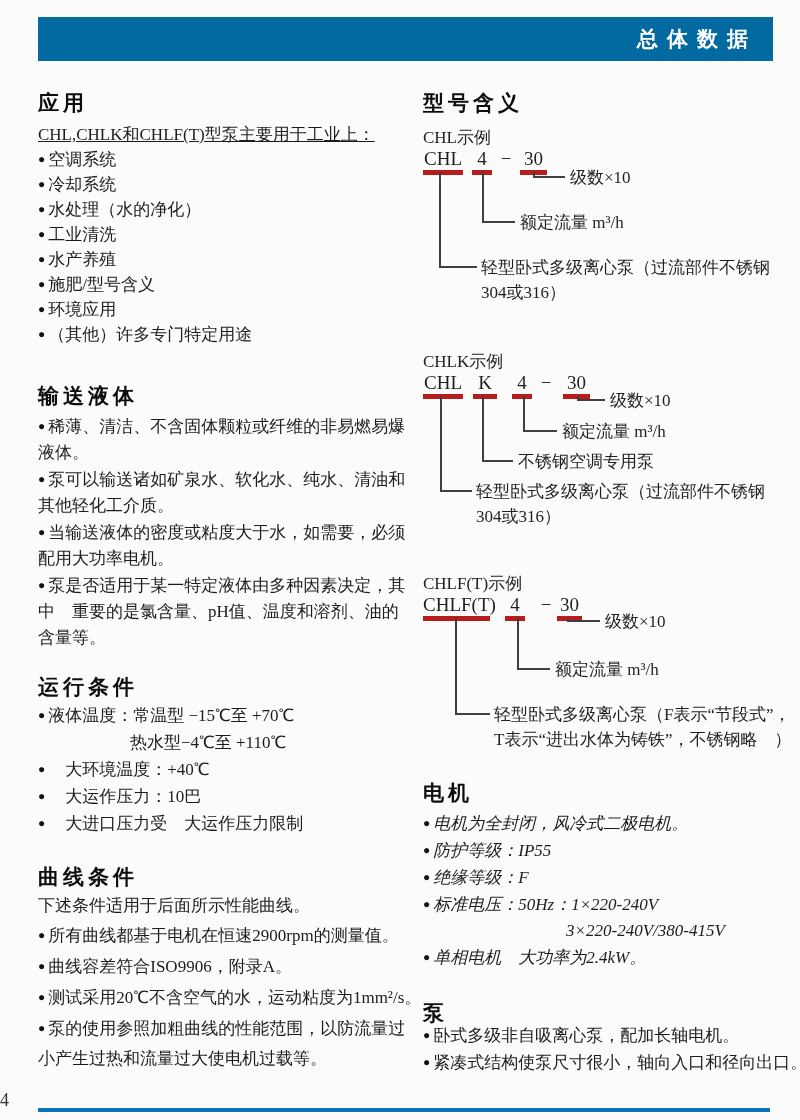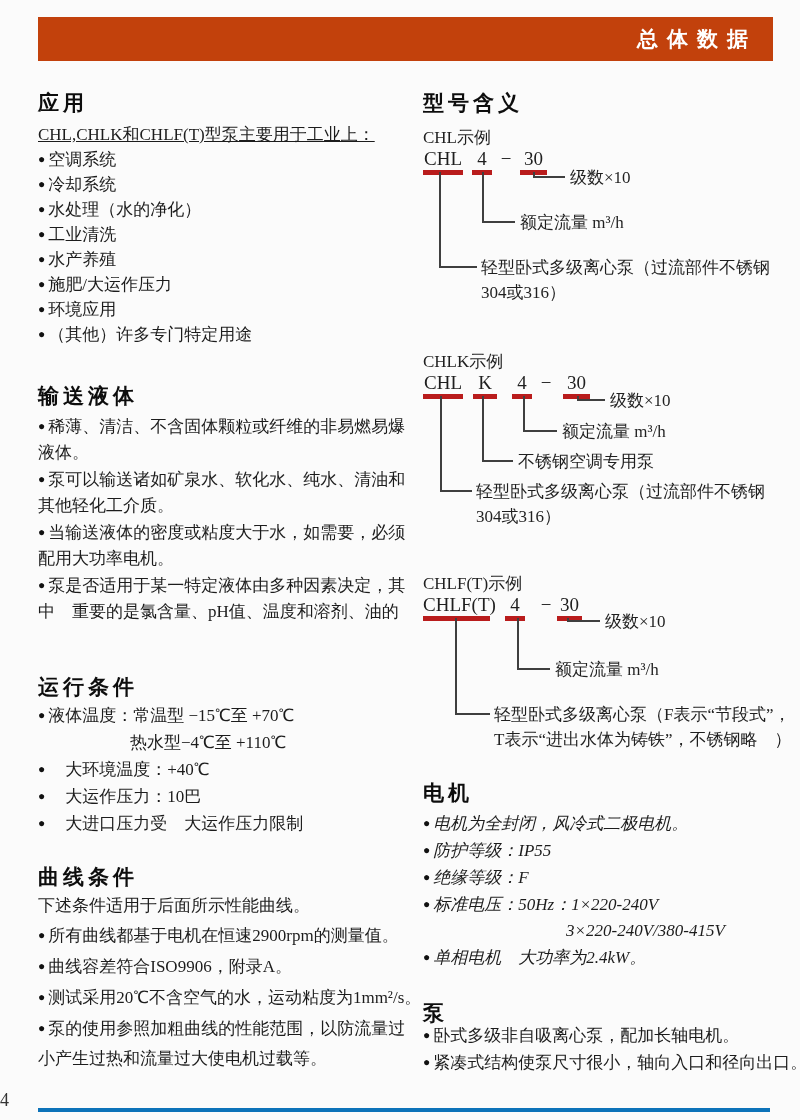--- a/index.html
+++ b/index.html
@@ -47,46 +47,47 @@
   .code-part.no-u{border-bottom:none;}
   .vline{position:absolute;width:2px;background:#3f3f3f;}
   .hline{position:absolute;height:2px;background:#3f3f3f;}
   .dlabel{position:absolute;font-size:17px;line-height:25px;white-space:nowrap;}
   .bottom-rule{position:absolute;left:38px;top:1108px;width:732px;height:4px;}
   .page-number{position:absolute;left:0px;top:1090px;font-size:18px;color:#333;}
 </style>
 </head>
 <body>
 
-<div class="header-bar accent-bg" style="background: #c2410c;">
+<div class="header-bar accent-bg" style="background: #0369a1;">
   <span class="header-title">总体数据</span>
 </div>
 
 <div id="sec-applications" class="section" style="top:88px">
     <div class="sec-title">应用</div>
     <div class="intro-line">CHL,CHLK和CHLF(T)型泵主要用于工业上：</div>
     <div class="text-line"><span class="bullet">●</span><span>空调系统</span></div>
     <div class="text-line"><span class="bullet">●</span><span>冷却系统</span></div>
     <div class="text-line"><span class="bullet">●</span><span>水处理（水的净化）</span></div>
     <div class="text-line"><span class="bullet">●</span><span>工业清洗</span></div>
     <div class="text-line"><span class="bullet">●</span><span>水产养殖</span></div>
-    <div class="text-line"><span class="bullet">●</span><span>施肥/大运作压力</span></div>
+    <div class="text-line"><span class="bullet">●</span><span>施肥/型号含义</span></div>
     <div class="text-line"><span class="bullet">●</span><span>环境应用</span></div>
     <div class="text-line"><span class="bullet">●</span><span>（其他）许多专门特定用途</span></div>
   </div>
 <div id="sec-liquids" class="section" style="top:381px">
     <div class="sec-title">输送液体</div>
     <div class="text-line"><span class="bullet">●</span><span>稀薄、清洁、不含固体颗粒或纤维的非易燃易爆</span></div>
     <div class="text-line"><span>液体。</span></div>
     <div class="text-line"><span class="bullet">●</span><span>泵可以输送诸如矿泉水、软化水、纯水、清油和</span></div>
     <div class="text-line"><span>其他轻化工介质。</span></div>
     <div class="text-line"><span class="bullet">●</span><span>当输送液体的密度或粘度大于水，如需要，必须</span></div>
     <div class="text-line"><span>配用大功率电机。</span></div>
     <div class="text-line"><span class="bullet">●</span><span>泵是否适用于某一特定液体由多种因素决定，其</span></div>
     <div class="text-line"><span>中　重要的是氯含量、pH值、温度和溶剂、油的</span></div>
+    <div class="text-line"><span>含量等。</span></div>
   </div>
 <div id="sec-operating" class="section" style="top:672px">
     <div class="sec-title">运行条件</div>
     <div class="text-line"><span class="bullet">●</span><span>液体温度：常温型 −15℃至 +70℃</span></div>
     <div class="text-line"><span style="padding-left: 92px;">热水型−4℃至 +110℃</span></div>
     <div class="text-line"><span class="bullet gap">●</span><span>大环境温度：+40℃</span></div>
     <div class="text-line"><span class="bullet gap">●</span><span>大运作压力：10巴</span></div>
     <div class="text-line"><span class="bullet gap">●</span><span>大进口压力受　大运作压力限制</span></div>
   </div>
 <div id="sec-curve" class="section" style="top:862px">

